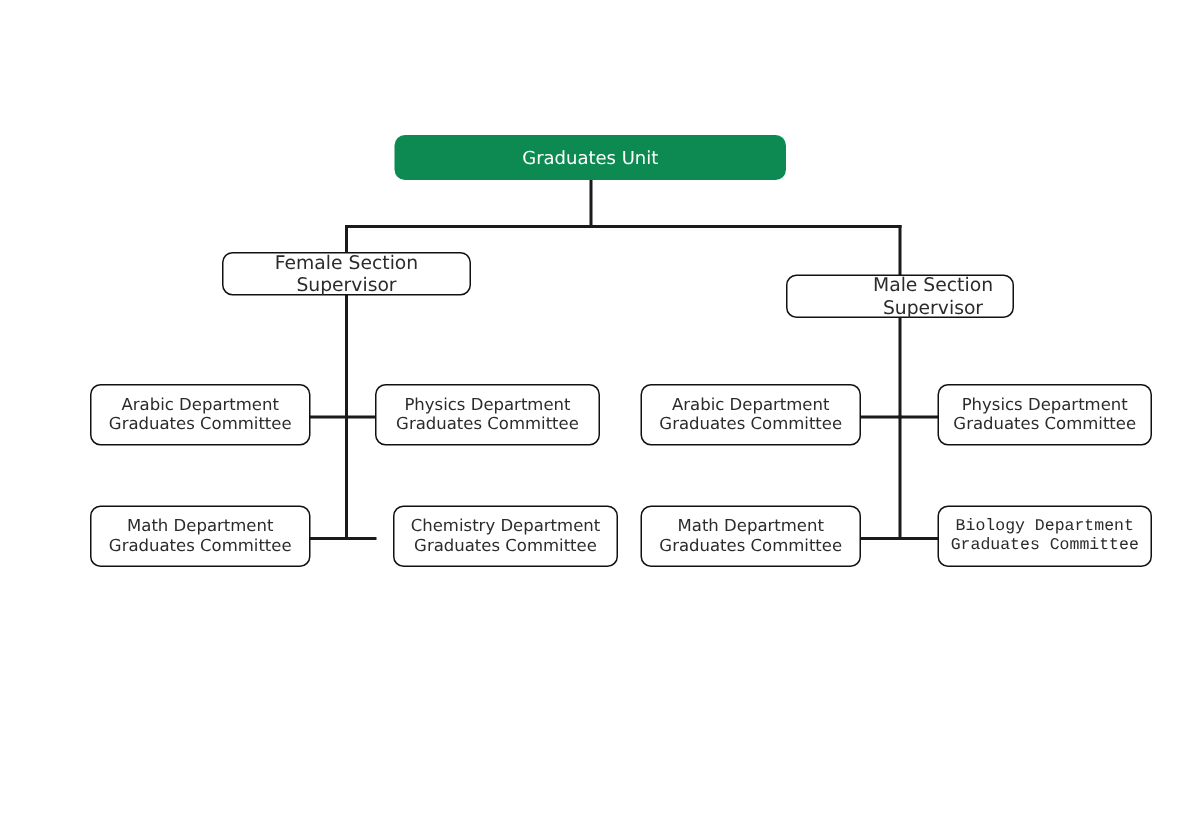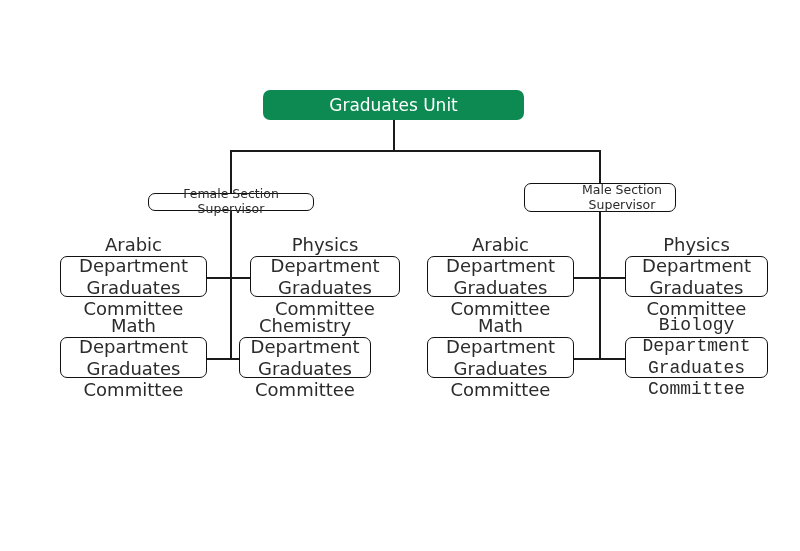--- a/index.html
+++ b/index.html
@@ -38,35 +38,35 @@
     display: block;
     line-height: 1.18;
     white-space: pre-line;
   }
 
   .root {
     background: #0c8a52;
     border: none;
     border-radius: 7px;
     color: #ffffff;
-    font-size: 17px;
+    font-size: 12px;
   }
   .supervisor {
     background: #ffffff;
     border: 1.6px solid #111111;
     border-radius: 7px;
     color: #2b2b2b;
     font-size: 12.5px;
   }
   .committee {
     background: #ffffff;
     border: 1.6px solid #111111;
     border-radius: 7px;
     color: #2b2b2b;
-    font-size: 18px;
+    font-size: 11px;
   }
 </style>
 </head>
 <body>
 
 <div id="canvas">
 
   <div class="line line-v" style="left:393px; top:118px; height:34px;"></div>
   <div class="line line-h" style="left:230px; top:150px; width:371px;"></div>
   <div class="line line-v" style="left:230px; top:150px; height:35px;"></div>
@@ -81,41 +81,41 @@
   <div class="line line-v" style="left:599px; top:185px; height:174px;"></div>
   <div class="line line-h" style="left:573px; top:277px; width:28px;"></div>
   <div class="line line-h" style="left:599px; top:277px; width:27px;"></div>
   <div class="line line-h" style="left:573px; top:358px; width:28px;"></div>
   <div class="line line-h" style="left:599px; top:358px; width:27px;"></div>
 
   <div class="node root" style="left:263px; top:90px; width:261px; height:30px;">
     <span class="node-label">Graduates Unit</span>
   </div>
 
-  <div class="node supervisor" style="left:148px; top:193px; width:166px; height:18px;">
+  <div class="node supervisor" style="left:148px; top:168px; width:166px; height:29px;">
     <span class="node-label">Female Section
 Supervisor</span>
   </div>
 
   <div class="node committee" style="left:60px; top:256px; width:147px; height:41px;">
     <span class="node-label">Arabic Department
 Graduates Committee</span>
   </div>
 
   <div class="node committee" style="left:250px; top:256px; width:150px; height:41px;">
     <span class="node-label">Physics Department
 Graduates Committee</span>
   </div>
 
   <div class="node committee" style="left:60px; top:337px; width:147px; height:41px;">
     <span class="node-label">Math Department
 Graduates Committee</span>
   </div>
 
-  <div class="node committee" style="left:239px; top:337px; width:132px; height:41px;">
+  <div class="node committee" style="left:262px; top:337px; width:150px; height:41px;">
     <span class="node-label">Chemistry Department
 Graduates Committee</span>
   </div>
 
   <div class="node supervisor" style="left:524px; top:183px; width:152px; height:29px;padding-left:44px;">
     <span class="node-label">Male Section Supervisor</span>
   </div>
 
   <div class="node committee" style="left:427px; top:256px; width:147px; height:41px;">
     <span class="node-label">Arabic Department

